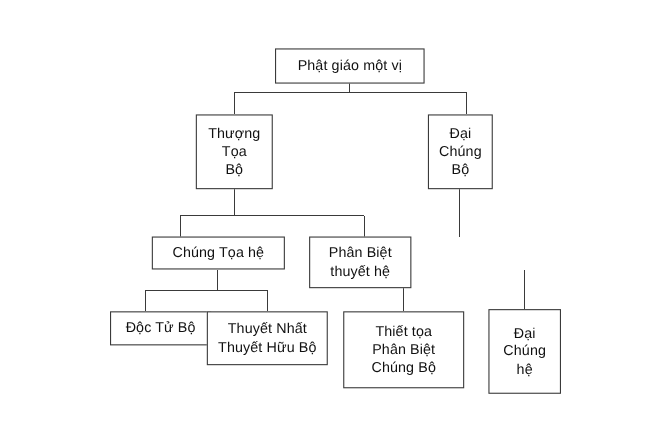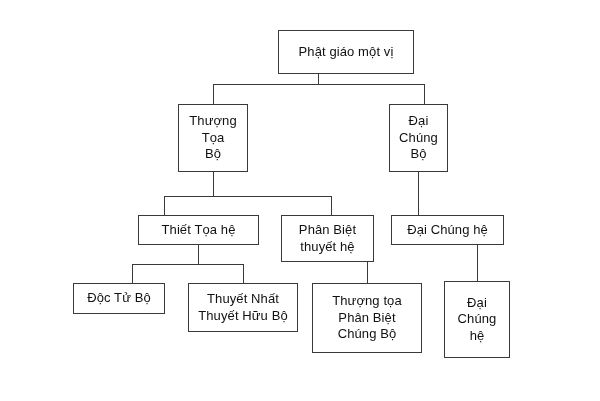--- a/index.html
+++ b/index.html
@@ -64,52 +64,49 @@
       <path d="M331,196 L331,215" stroke="#3a3a3a" stroke-width="1" fill="none" shape-rendering="crispEdges"></path>
       <path d="M418,172 L418,215" stroke="#3a3a3a" stroke-width="1" fill="none" shape-rendering="crispEdges"></path>
       <path d="M198,245 L198,264" stroke="#3a3a3a" stroke-width="1" fill="none" shape-rendering="crispEdges"></path>
       <path d="M132,264 L243,264" stroke="#3a3a3a" stroke-width="1" fill="none" shape-rendering="crispEdges"></path>
       <path d="M132,264 L132,283" stroke="#3a3a3a" stroke-width="1" fill="none" shape-rendering="crispEdges"></path>
       <path d="M243,264 L243,283" stroke="#3a3a3a" stroke-width="1" fill="none" shape-rendering="crispEdges"></path>
       <path d="M367,262 L367,283" stroke="#3a3a3a" stroke-width="1" fill="none" shape-rendering="crispEdges"></path>
       <path d="M477,245 L477,281" stroke="#3a3a3a" stroke-width="1" fill="none" shape-rendering="crispEdges"></path>
     </svg>
 
-<div class="node" style="left: 250px; top: 30px; width: 136px; height: 44px; margin-left: 28px;">
+<div class="node" style="left: 250px; top: 44px; width: 136px; height: 32px;">
       <span class="line">Phật giáo một vị</span>
     </div>
     <div class="node" style="left: 178px; top: 104px; width: 70px; height: 68px; text-align: center;">
       <span class="line">Thượng</span>
       <span class="line">Tọa</span>
       <span class="line">Bộ</span>
     </div>
     <div class="node" style="left: 389px; top: 104px; width: 59px; height: 68px;">
       <span class="line">Đại</span>
       <span class="line">Chúng</span>
       <span class="line">Bộ</span>
     </div>
     <div class="node" style="left: 138px; top: 215px; width: 121px; height: 30px;">
-      <span class="line">Thiết Tọa hệ</span>
+      <span class="line">Chúng Tọa hệ</span>
     </div>
     <div class="node" style="left: 281px; top: 215px; width: 93px; height: 47px;">
       <span class="line">Phân Biệt</span>
       <span class="line">thuyết hệ</span>
     </div>
-    <div class="node" style="left: 391px; top: 215px; width: 113px; height: 30px;">
-      <span class="line">Đại Chúng hệ</span>
-    </div>
-    <div class="node" style="left: 73px; top: 283px; width: 92px; height: 31px; align-items: center;">
+    <div class="node" style="left: 100px; top: 283px; width: 92px; height: 31px; align-items: center;">
       <span class="line">Độc Tử Bộ</span>
     </div>
     <div class="node" style="left: 188px; top: 283px; width: 110px; height: 49px;">
       <span class="line">Thuyết Nhất</span>
       <span class="line">Thuyết Hữu Bộ</span>
     </div>
     <div class="node" style="left: 312px; top: 283px; width: 110px; height: 70px;">
-      <span class="line">Thượng tọa</span>
+      <span class="line">Thiết tọa</span>
       <span class="line">Phân Biệt</span>
       <span class="line">Chúng Bộ</span>
     </div>
     <div class="node" style="left: 444px; top: 281px; width: 66px; height: 77px;">
       <span class="line">Đại</span>
       <span class="line">Chúng</span>
       <span class="line">hệ</span>
     </div>
   </div>
 

